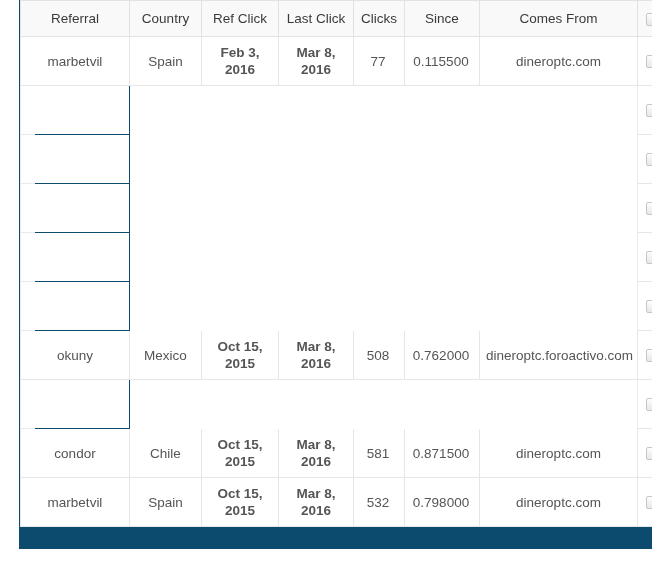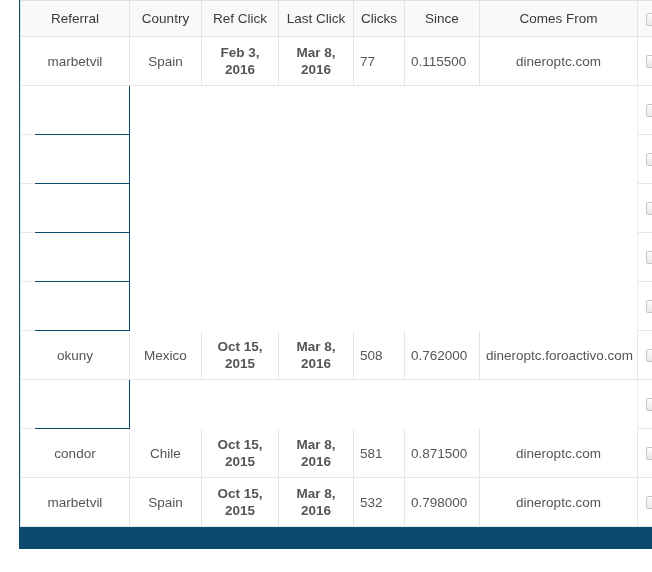--- a/index.html
+++ b/index.html
@@ -59,21 +59,21 @@
     text-align: center;
     vertical-align: middle;
     padding: 2px 6px;
     line-height: 17px;
     color: #555555;
     font-size: 13.5px;
     background: #ffffff;
   }
 
   tbody td.num {
-    text-align: left;
+    text-align: center;
     padding-right: 8px;
   }
 
   
   tbody tr.blank-row td.blank-cell {
     border-left-color: transparent;
     border-right-color: transparent;
     border-bottom-color: transparent;
   }
   tbody tr.blank-row td.blank-cell.edge-left {

